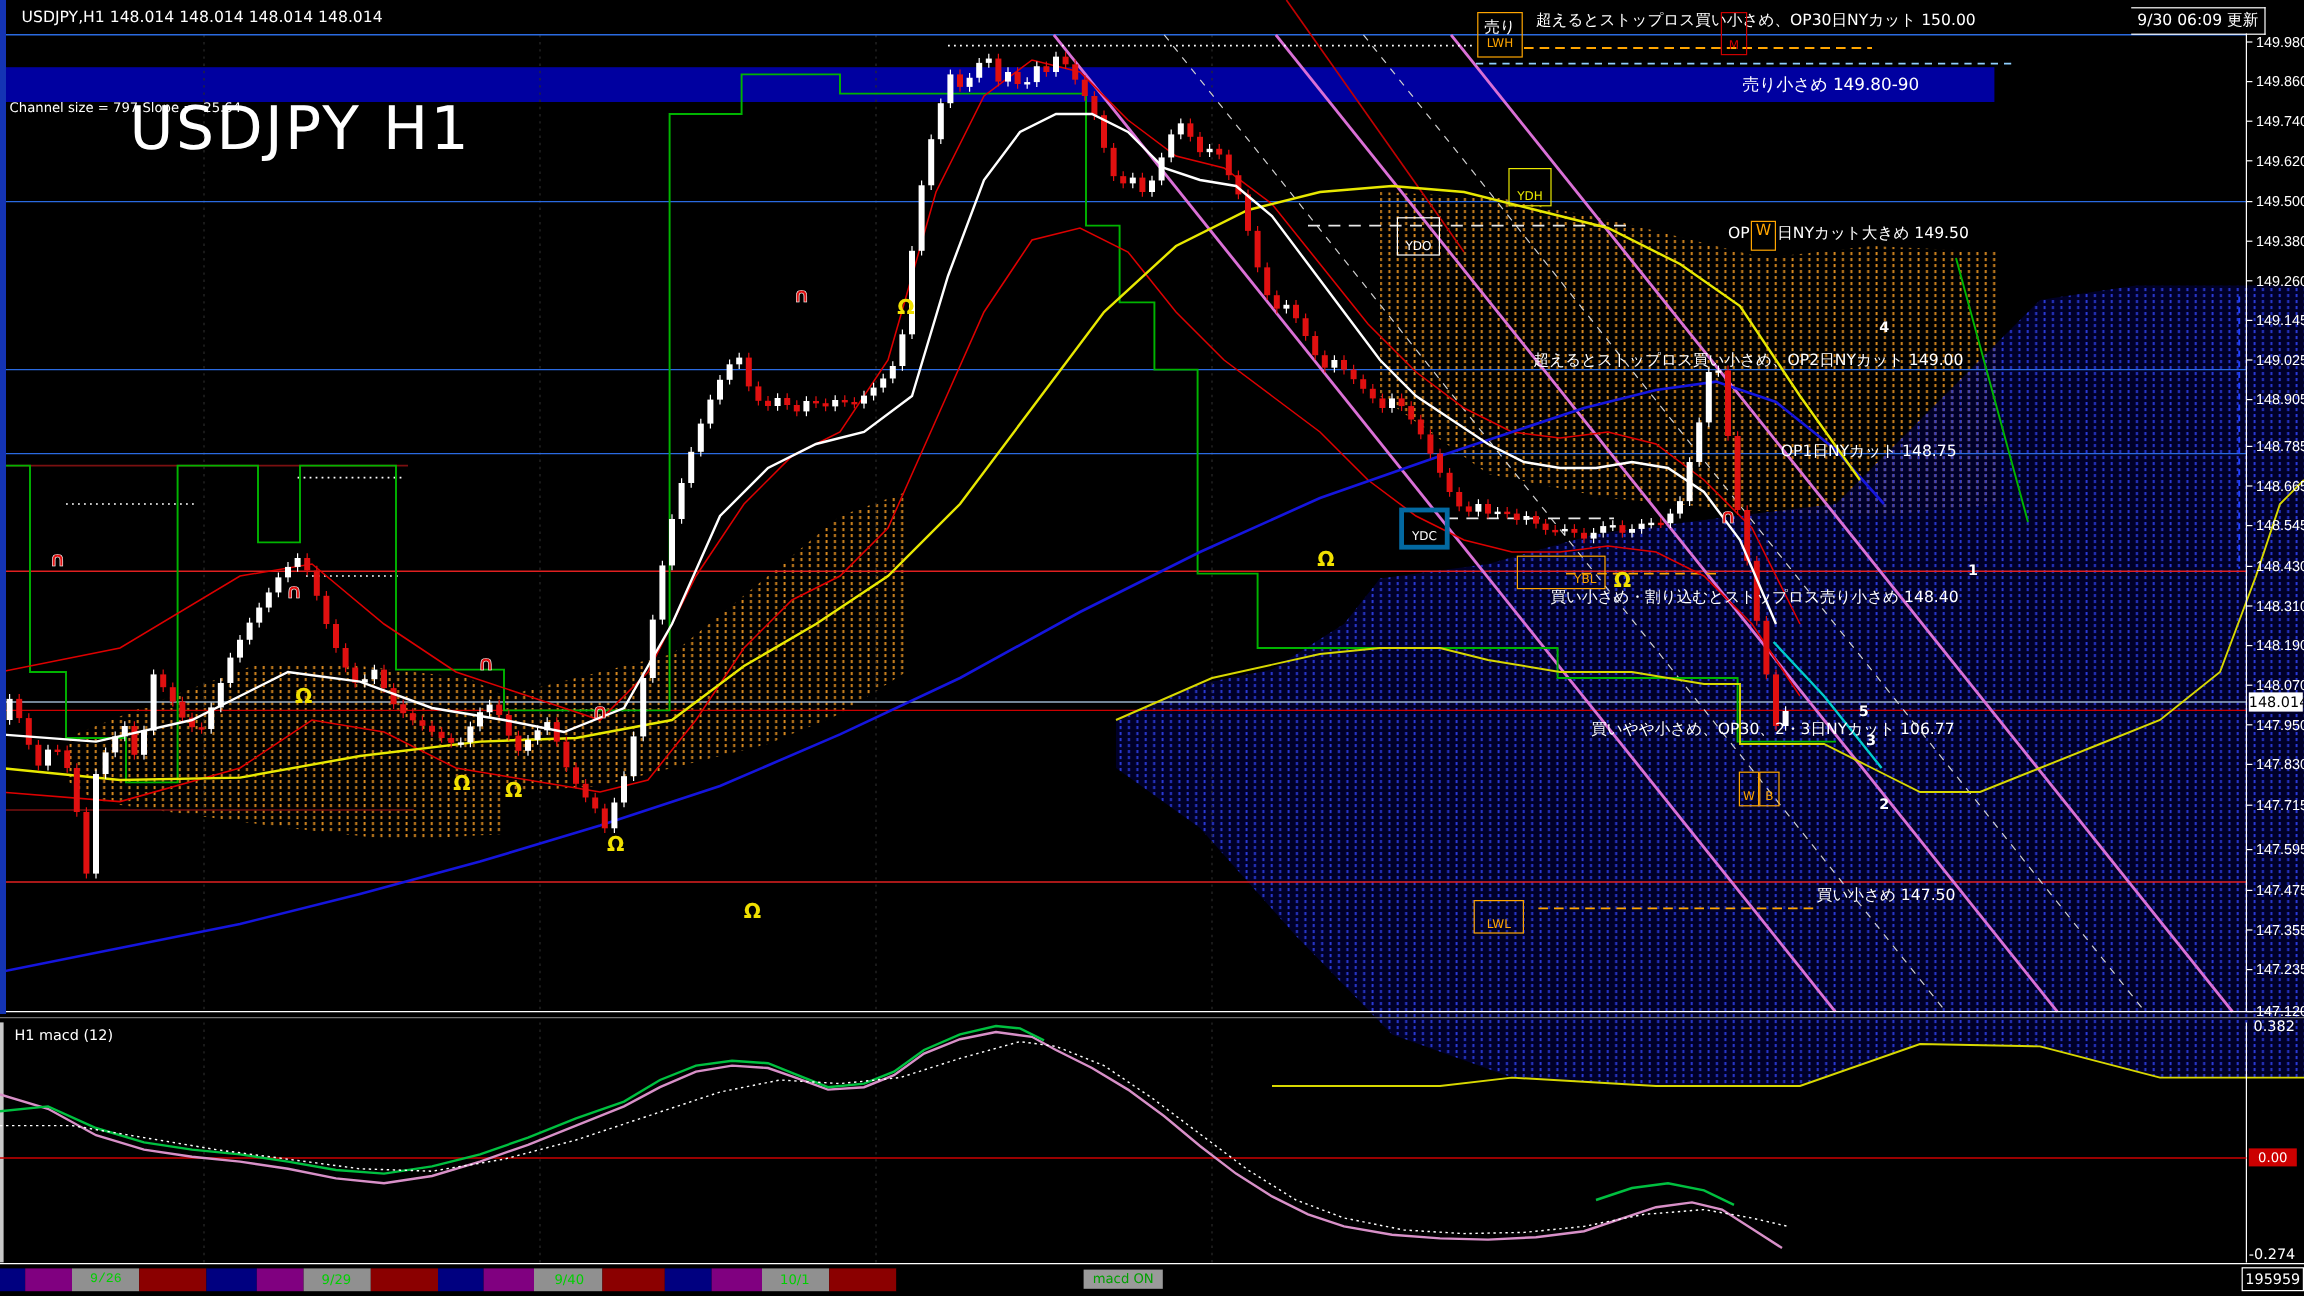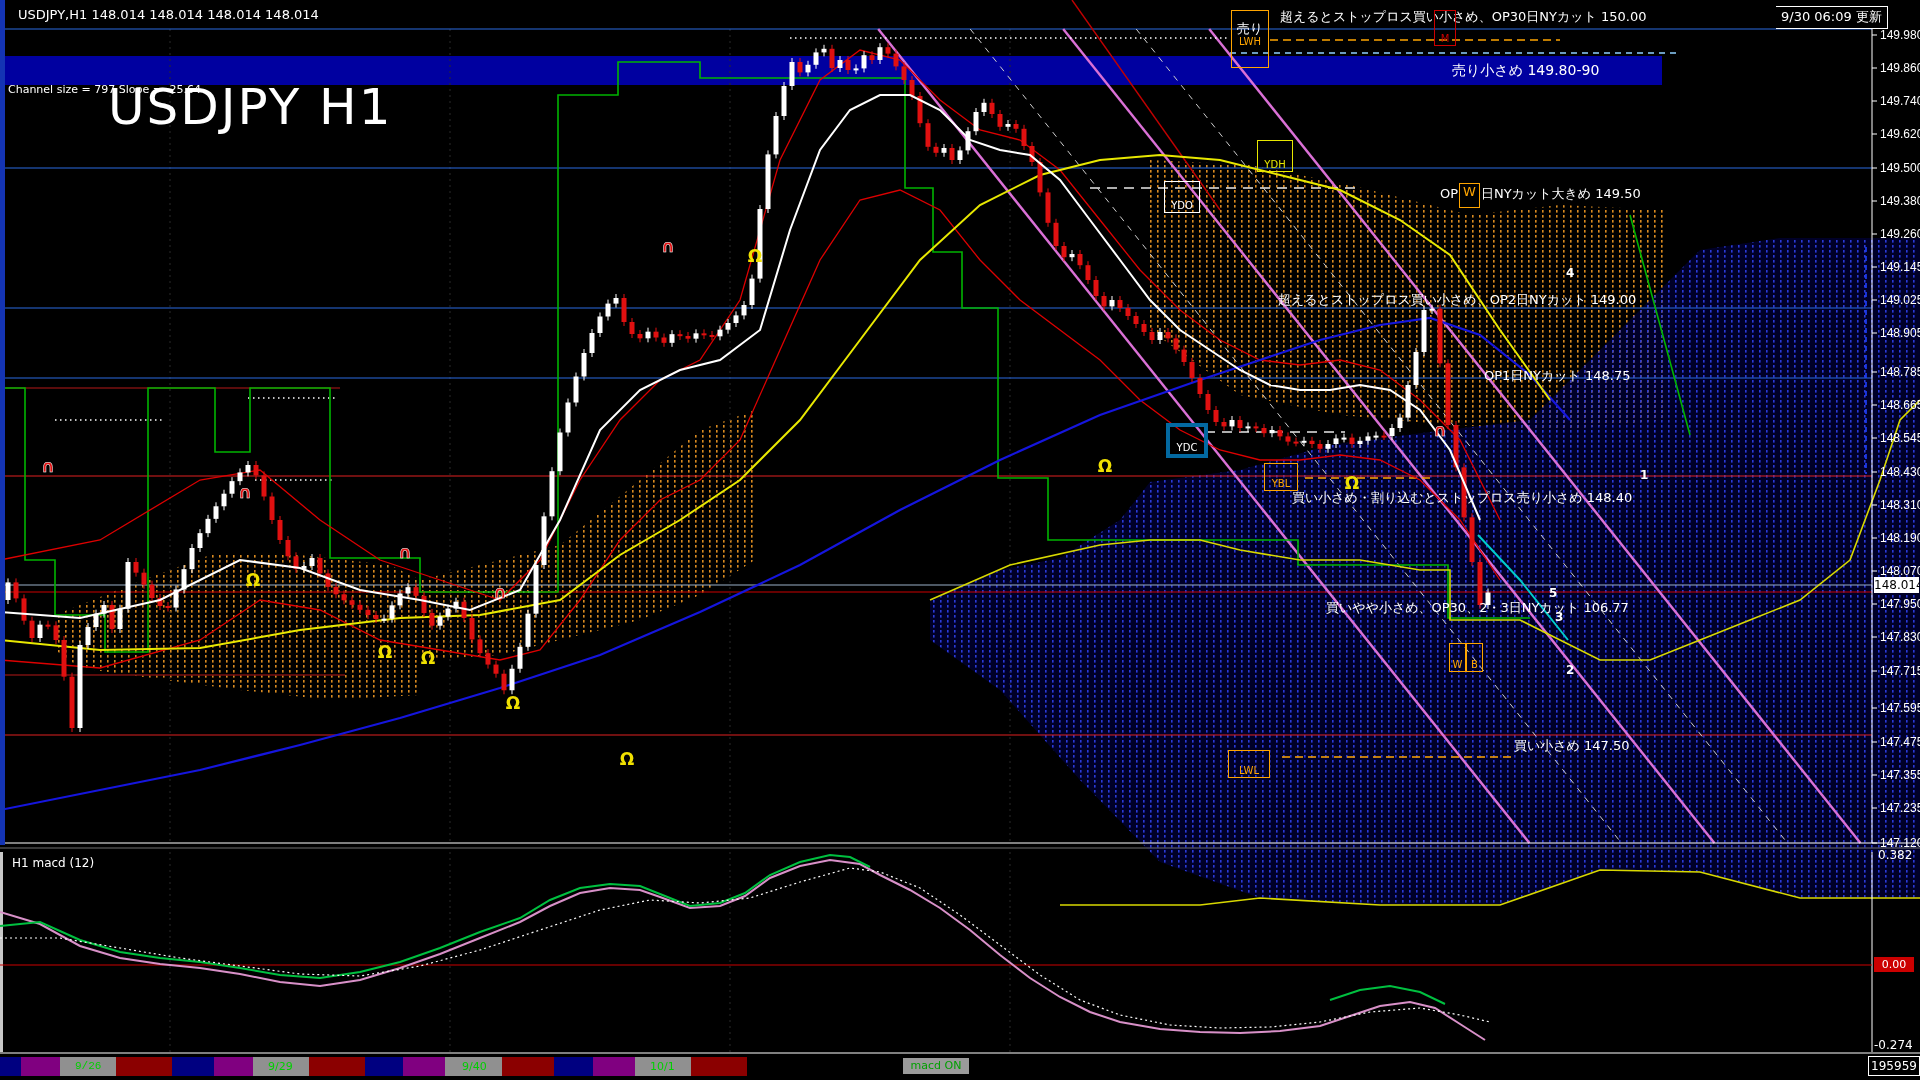--- a/index.html
+++ b/index.html
@@ -18,28 +18,28 @@
   #ann-14950 .obox{display:inline-block;border:1px solid #ffa500;color:#ffa500;
                    padding:0 3px 8px 3px;margin:0 1px;position:relative;top:-2px;}
   #ann-14900{left:1278px;top:291px;color:#fff;font-size:13px;}
   #ann-14875{left:1484px;top:367px;color:#fff;font-size:13px;}
   #ann-14840{left:1292px;top:489px;color:#fff;font-size:13px;}
   #ann-14800{left:1326px;top:599px;color:#fff;font-size:13px;}
   #ann-14750{left:1514px;top:737px;color:#fff;font-size:13px;}
   .lbox{position:absolute;z-index:6;display:flex;align-items:flex-end;justify-content:center;
         font-size:10px;line-height:11px;padding-bottom:1px;}
   #box-sell{left:1231px;top:10px;width:36px;height:34px;border:1px solid #ffa500;
-            flex-direction:column;align-items:center;justify-content:flex-start;padding:11px 0;}
+            flex-direction:column;align-items:center;justify-content:center;padding:1px 0;}
   #box-sell .jp{color:#fff;font-size:13px;line-height:14px;}
   #box-sell .code{color:#ffa500;font-size:10px;}
   #box-m{left:1434px;top:10px;width:20px;height:33px;border:1px solid #cc0000;color:#cc0000;}
   #box-ydh{left:1257px;top:140px;width:34px;height:29px;border:1px solid #e8e800;color:#e8e800;}
   #box-ydo{left:1164px;top:181px;width:34px;height:29px;border:1px solid #fff;color:#fff;}
   #box-ydc{left:1166px;top:423px;width:34px;height:26px;border:4px solid #0369a1;color:#fff;}
-  #box-ybl{left:1264px;top:463px;width:32px;height:25px;border:1px solid #ffa500;color:#ffa500;}
+  #box-ybl{left:1264px;top:463px;width:32px;height:25px;border:1px solid #ffa500;color:#ffa500;padding-left:40px;}
   #box-lwl{left:1228px;top:750px;width:40px;height:25px;border:1px solid #ffa500;color:#ffa500;}
   #box-w{left:1449px;top:643px;width:15px;height:26px;border:1px solid #ffa500;color:#ffa500;}
   #box-b{left:1466px;top:643px;width:15px;height:26px;border:1px solid #ffa500;color:#ffa500;}
   .wave{position:absolute;color:#fff;font-size:12px;font-weight:bold;z-index:6;}
   #wave-4{left:1566px;top:266px;} #wave-1{left:1640px;top:468px;}
   #wave-5{left:1549px;top:586px;} #wave-3{left:1555px;top:610px;}
   #wave-2{left:1566px;top:663px;}
   #macd-label{left:12px;top:856px;color:#fff;font-size:12px;}
   #price-tag{left:1874px;top:577px;width:45px;height:16px;background:#fff;color:#000;
              font-size:12px;text-align:center;line-height:16px;z-index:6;}

